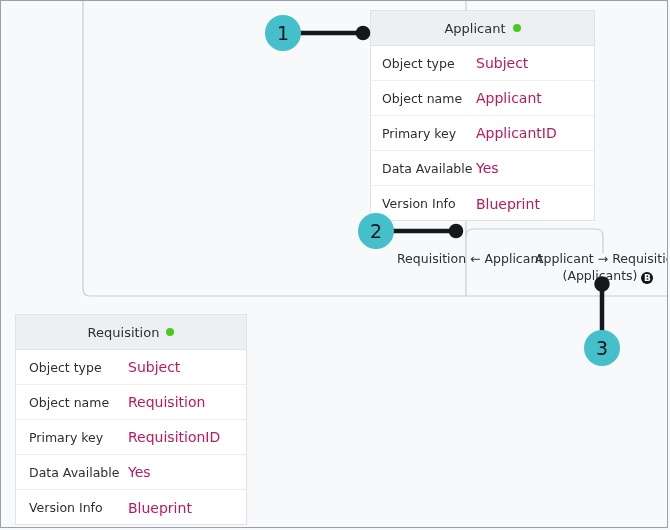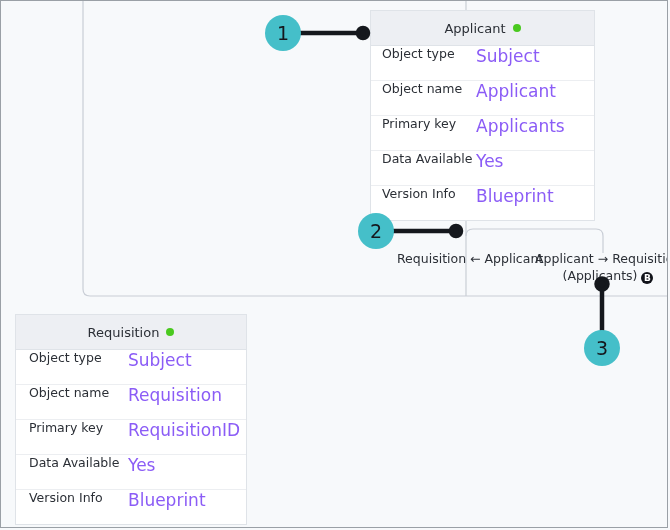--- a/index.html
+++ b/index.html
@@ -60,34 +60,34 @@
   .status-dot {
     width: 8px;
     height: 8px;
     border-radius: 50%;
     background: #4ac91f;
     display: inline-block;
   }
   .card-row {
     height: 35px;
     display: flex;
-    align-items: flex-start;
+    align-items: center;
     border-bottom: 1px solid #eceef1;
     box-sizing: border-box;
   }
   .card-row:last-child {
     border-bottom: none;
   }
   .row-key {
     color: #2b2f36;
     font-size: 12.5px;
   }
   .row-val {
-    color: #8b5cf6;
-    font-size: 17px;
+    color: #be185d;
+    font-size: 14px;
   }
 
   
   #card-applicant {
     left: 369px;
     top: 9px;
     width: 225px;
     height: 211px;
   }
   #card-applicant .row-key { width: 105px; padding-left: 11px; box-sizing: border-box; }
@@ -181,21 +181,21 @@
     <div class="card-row">
       <span class="row-key">Object type</span>
       <span class="row-val">Subject</span>
     </div>
     <div class="card-row">
       <span class="row-key">Object name</span>
       <span class="row-val">Applicant</span>
     </div>
     <div class="card-row">
       <span class="row-key">Primary key</span>
-      <span class="row-val">Applicants</span>
+      <span class="row-val">ApplicantID</span>
     </div>
     <div class="card-row">
       <span class="row-key">Data Available</span>
       <span class="row-val">Yes</span>
     </div>
     <div class="card-row">
       <span class="row-key">Version Info</span>
       <span class="row-val">Blueprint</span>
     </div>
   </div>

